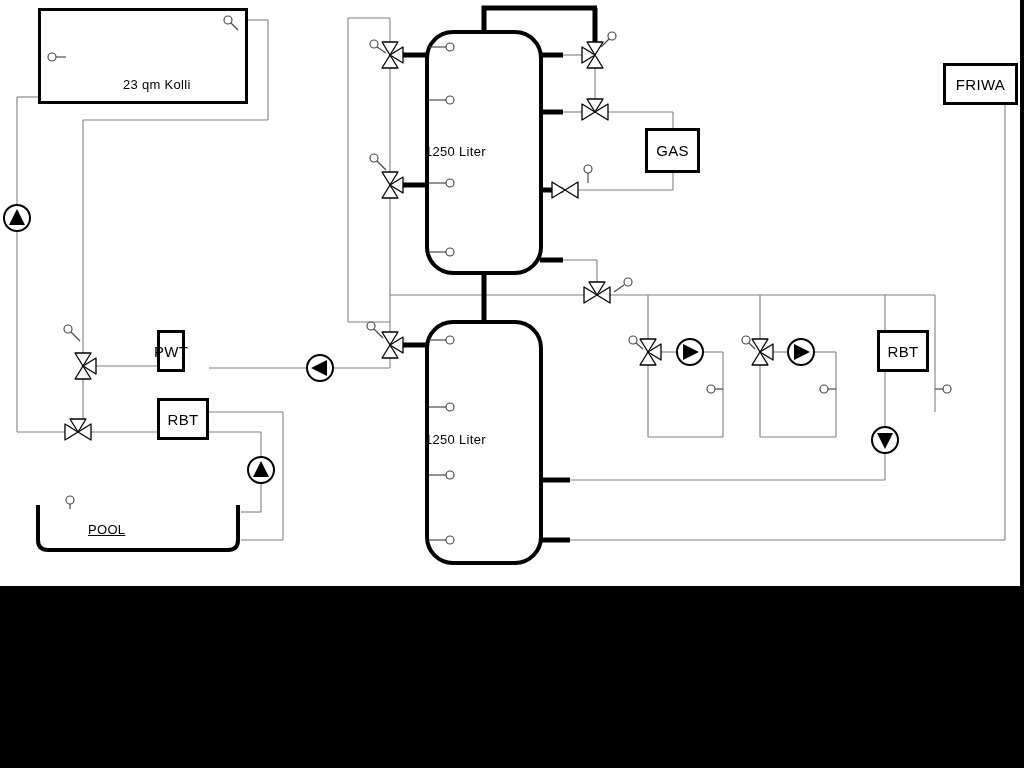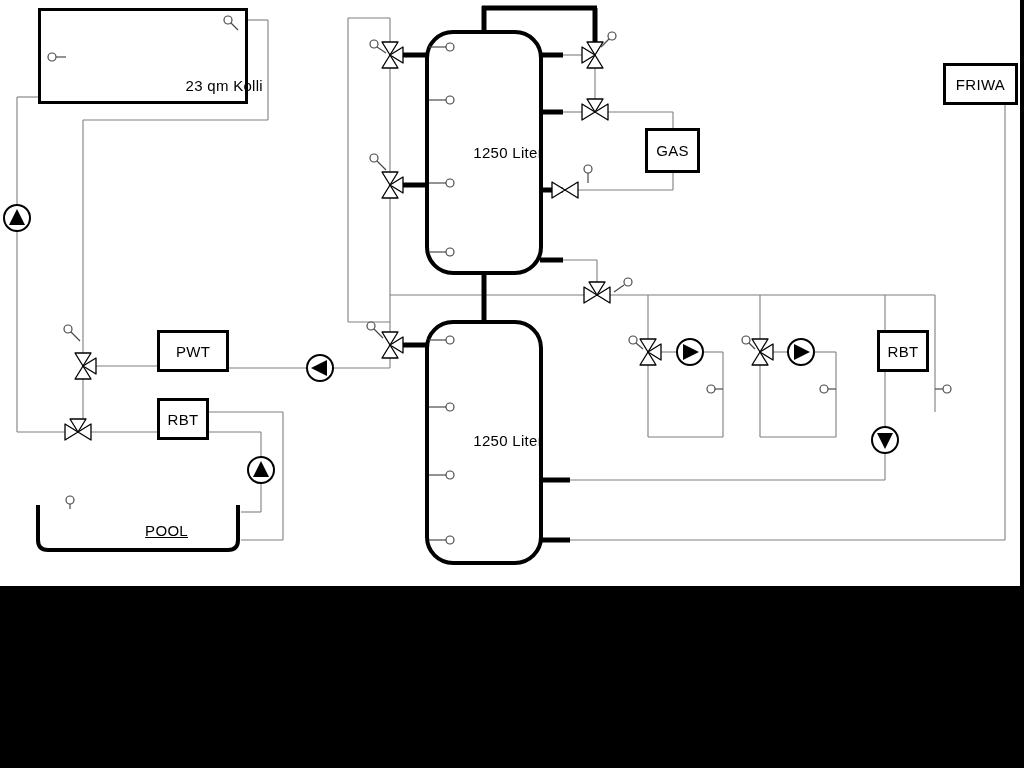--- a/index.html
+++ b/index.html
@@ -11,21 +11,21 @@
     position:absolute;left:0;top:0;width:1020px;height:586px;background:#fff;
   }
   #scheme-svg{position:absolute;left:0;top:0;}
   .comp-box{
     position:absolute;box-sizing:border-box;border:3px solid #000;background:#fff;
     display:flex;align-items:center;justify-content:center;
     font-size:15px;font-weight:500;letter-spacing:.3px;
   }
   .comp-box.transparent{background:transparent;border-width:3px;}
   .float-label{
-    position:absolute;font-size:15px;font-weight:500;text-align:right;letter-spacing:.3px;
+    position:absolute;font-size:13px;font-weight:500;text-align:left;letter-spacing:.3px;
   }
   
   .tl{stroke:#7f7f7f;stroke-width:1.1;fill:none;}
   .tk{stroke:#000;stroke-width:5;fill:none;}
   .tank{fill:#fff;stroke:#000;stroke-width:4;}
   .valve polygon{fill:#fff;stroke:#000;stroke-width:1.3;stroke-linejoin:round;}
   .pump circle{fill:#fff;stroke:#000;stroke-width:2;}
   .pump polygon{fill:#000;stroke:none;}
   .sensor circle{fill:#fff;stroke:#4a4a4a;stroke-width:1.2;}
   .sensor line{stroke:#4a4a4a;stroke-width:1.2;}
@@ -304,21 +304,21 @@
     </g>
   </svg>
 
   <div class="comp-box transparent" style="left:38px;top:8px;width:210px;height:96px;">
     <div class="float-label" style="left:82px;top:66px;width:140px;">23 qm Kolli</div>
   </div>
 
   <div class="float-label" style="left:425px;top:144px;width:118px;">1250 Liter</div>
   <div class="float-label" style="left:425px;top:432px;width:118px;">1250 Liter</div>
 
-  <div class="comp-box" style="left:157px;top:330px;width:72px;height:42px;">
+  <div class="comp-box" style="left:157px;top:330px;width:28px;height:42px;">
     <span>PWT</span>
   </div>
 
   <div class="comp-box" style="left:157px;top:398px;width:52px;height:42px;">
     <span>RBT</span>
   </div>
 
   <div class="comp-box" style="left:645px;top:128px;width:55px;height:45px;">
     <span>GAS</span>
   </div>

